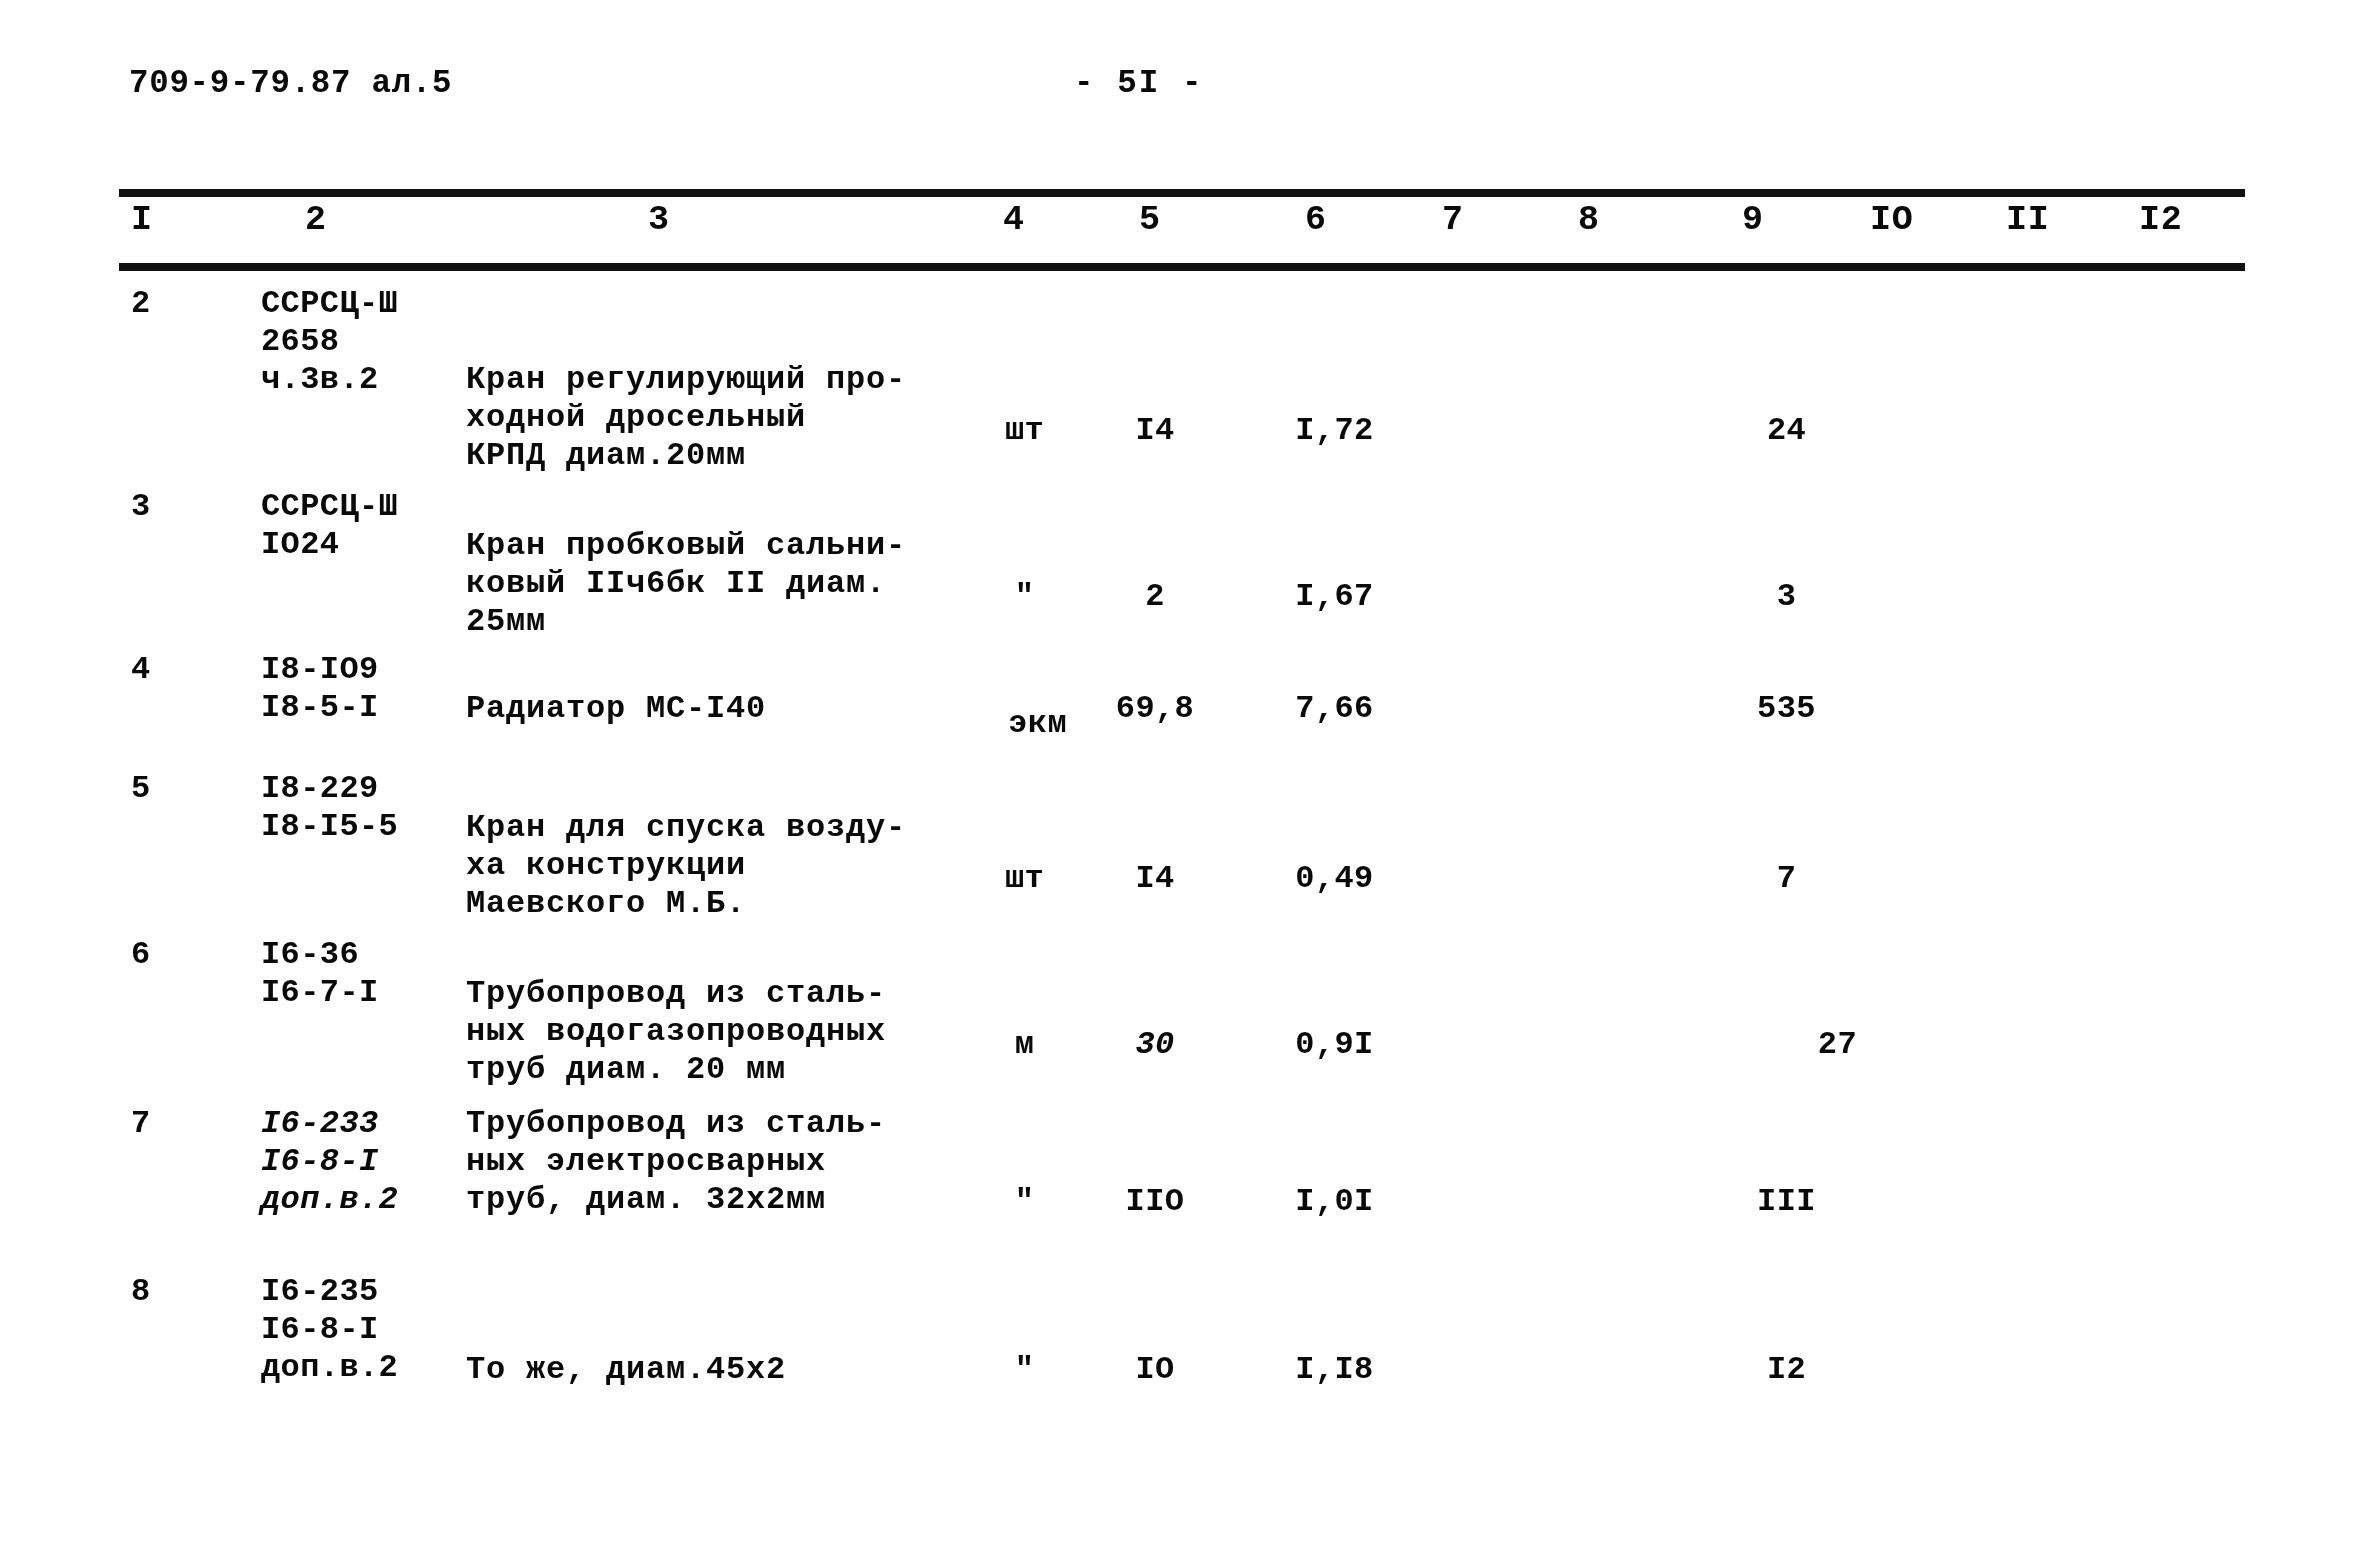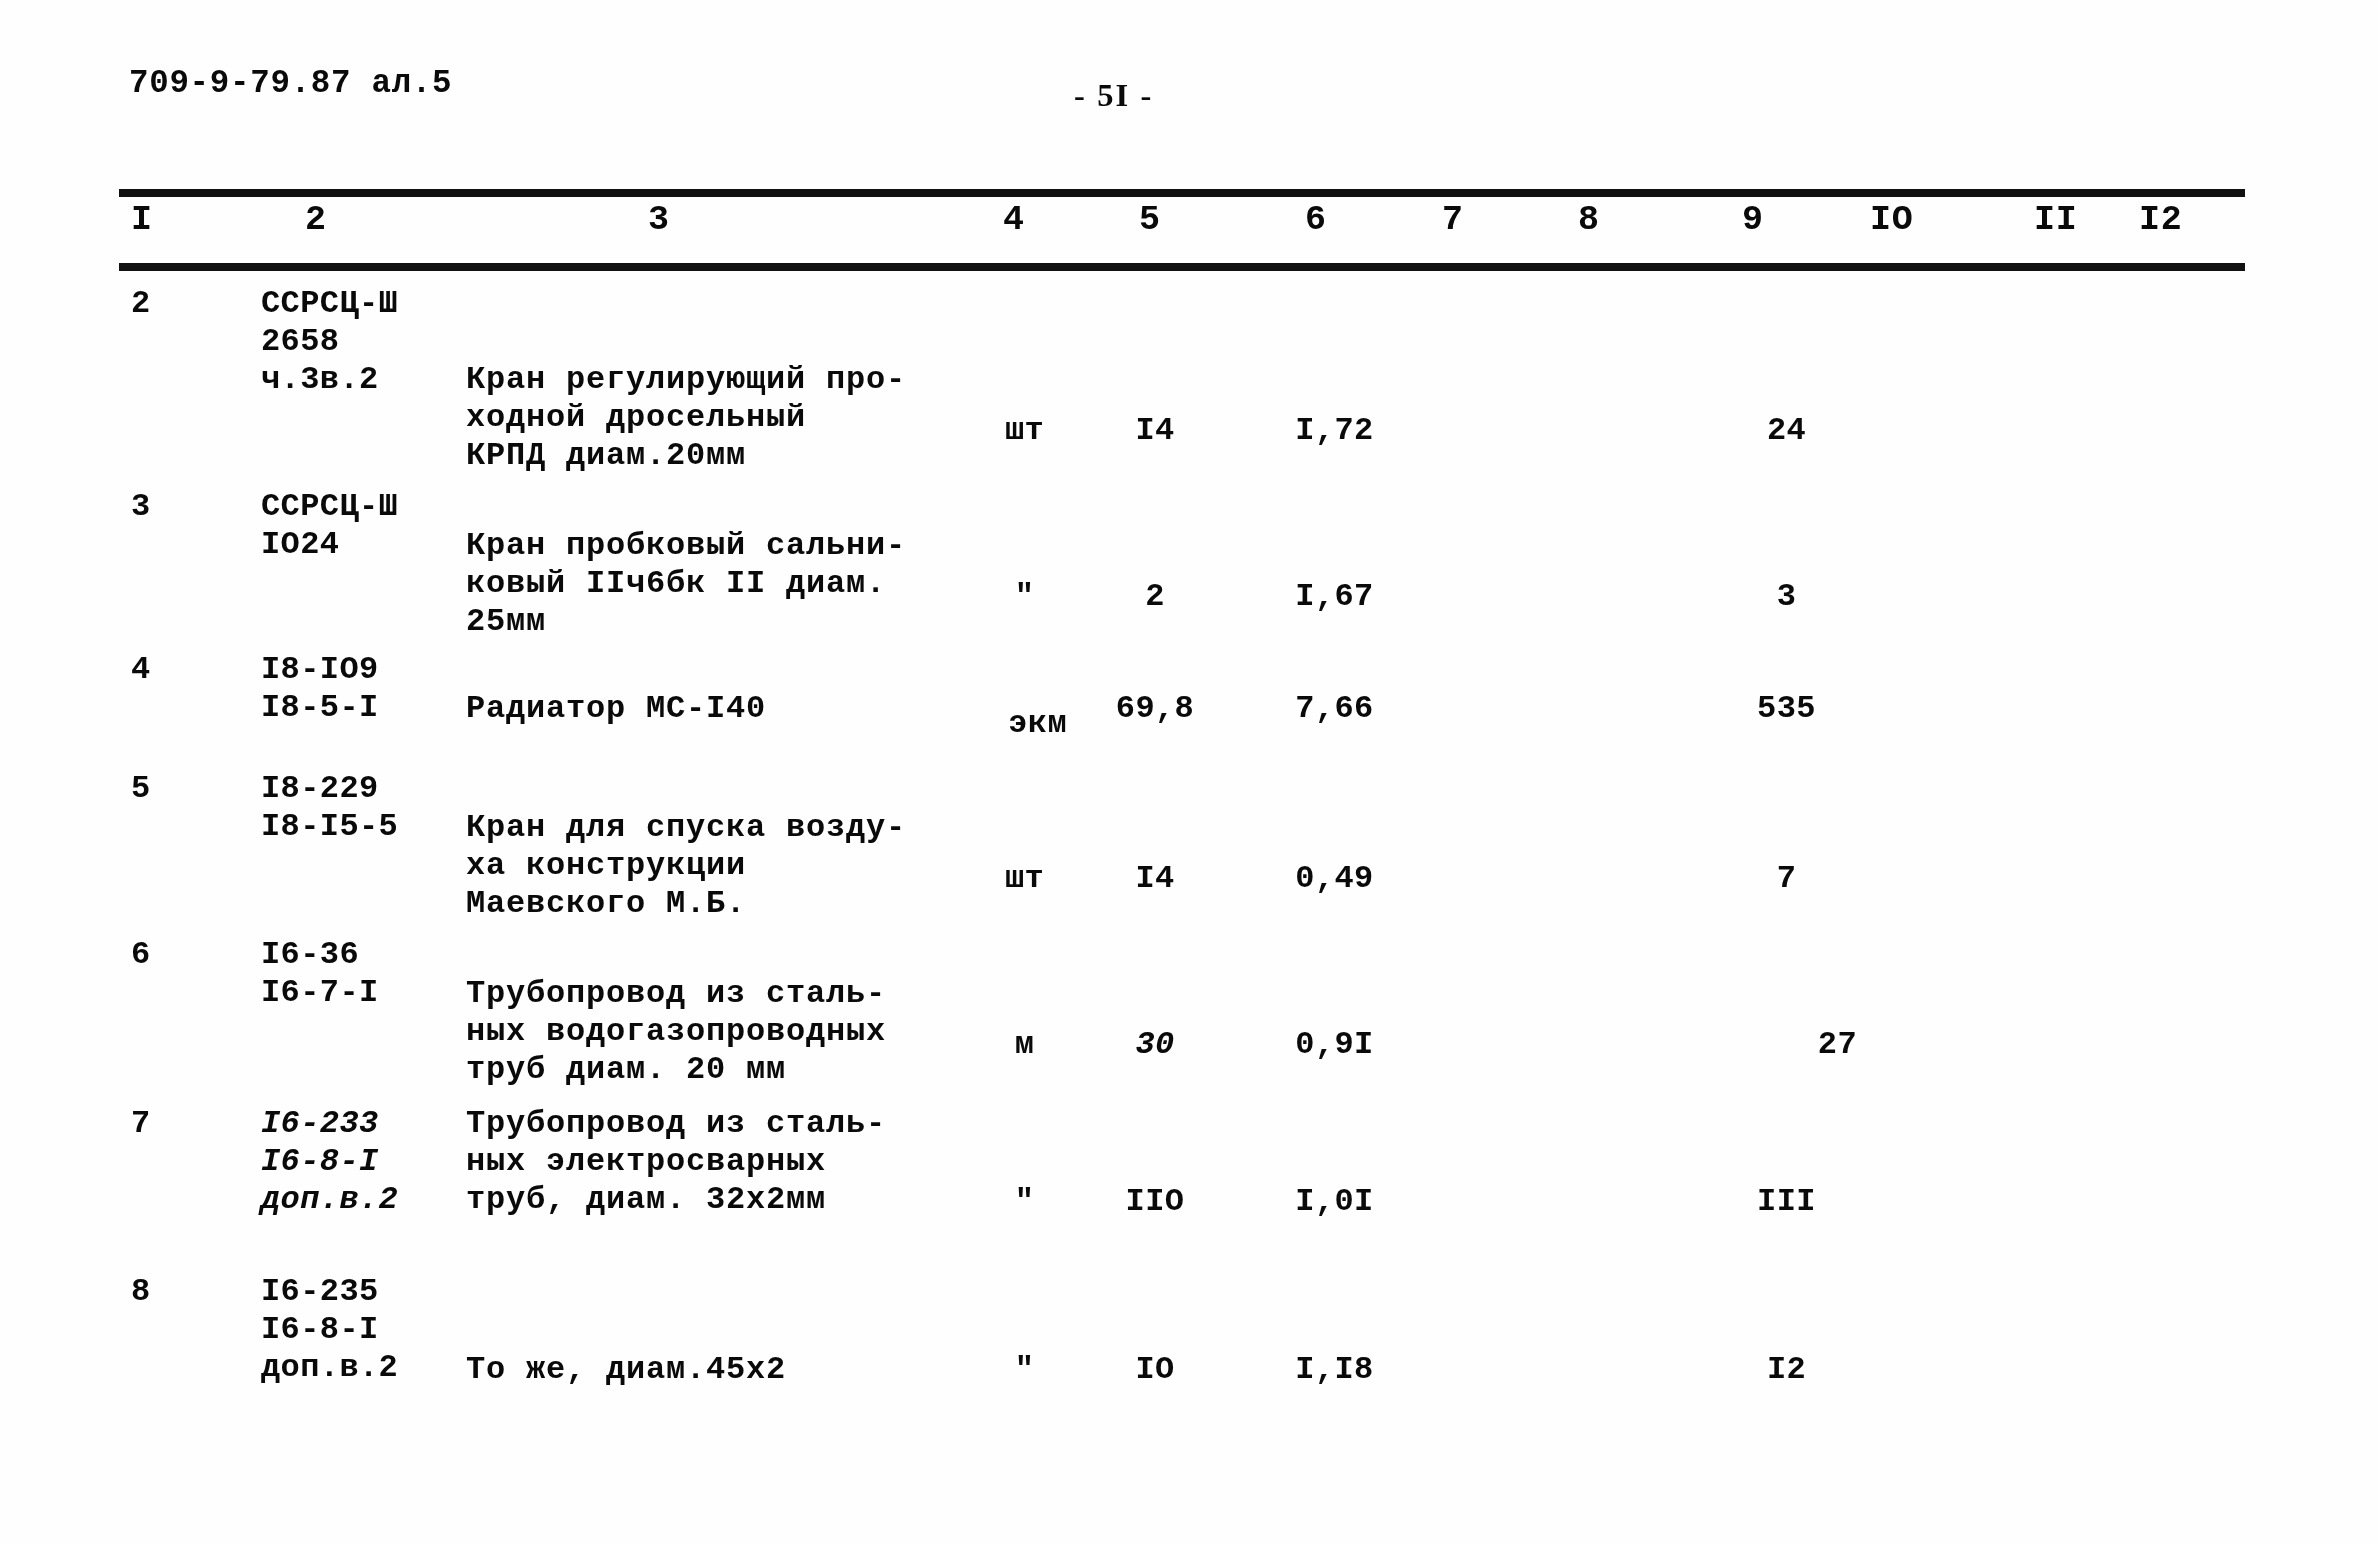--- a/index.html
+++ b/index.html
@@ -36,26 +36,26 @@
     top: 0;
     font-size: 32.5px;
     font-weight: 700;
     letter-spacing: 0.7px;
     white-space: nowrap;
     font-family: "Liberation Mono", "DejaVu Sans Mono", monospace;
   }
   .page-number {
     position: absolute;
     left: 1074px;
-    top: 12px;
+    top: 0;
     font-size: 32.5px;
     font-weight: 700;
     letter-spacing: 2.1px;
     white-space: nowrap;
-    font-family: Liberation Serif, serif;
+    font-family: Liberation Mono, monospace;
   }
 
   
   .rule {
     position: absolute;
     left: 119px;
     width: 2126px;
     background: #111;
   }
   .rule-top    { top: 189px;  height: 7.8px; }
@@ -127,21 +127,21 @@
       <div class="ch" style="left: 131px;">I</div>
       <div class="ch" style="left: 305px;">2</div>
       <div class="ch" style="left: 648px;">3</div>
       <div class="ch" style="left: 1003px;">4</div>
       <div class="ch" style="left: 1139px;">5</div>
       <div class="ch" style="left: 1305px;">6</div>
       <div class="ch" style="left: 1442px;">7</div>
       <div class="ch" style="left: 1578px;">8</div>
       <div class="ch" style="left: 1742px;">9</div>
       <div class="ch" style="left: 1870px;">IO</div>
-      <div class="ch" style="left: 2006px; margin-left: 28px;">II</div>
+      <div class="ch" style="left: 2006px;">II</div>
       <div class="ch" style="left: 2139px;">I2</div>
     </div>
   <div class="rule rule-bottom"></div>
 
   <div class="tbody" id="tbody">
       <div class="row" style="top: 14px;">
         <div class="cell c-num" style="top: 0px;">2</div>
         <div class="cell c-code" style="top: 0px;">ССРСЦ-Ш
 2658
 ч.3в.2</div>

